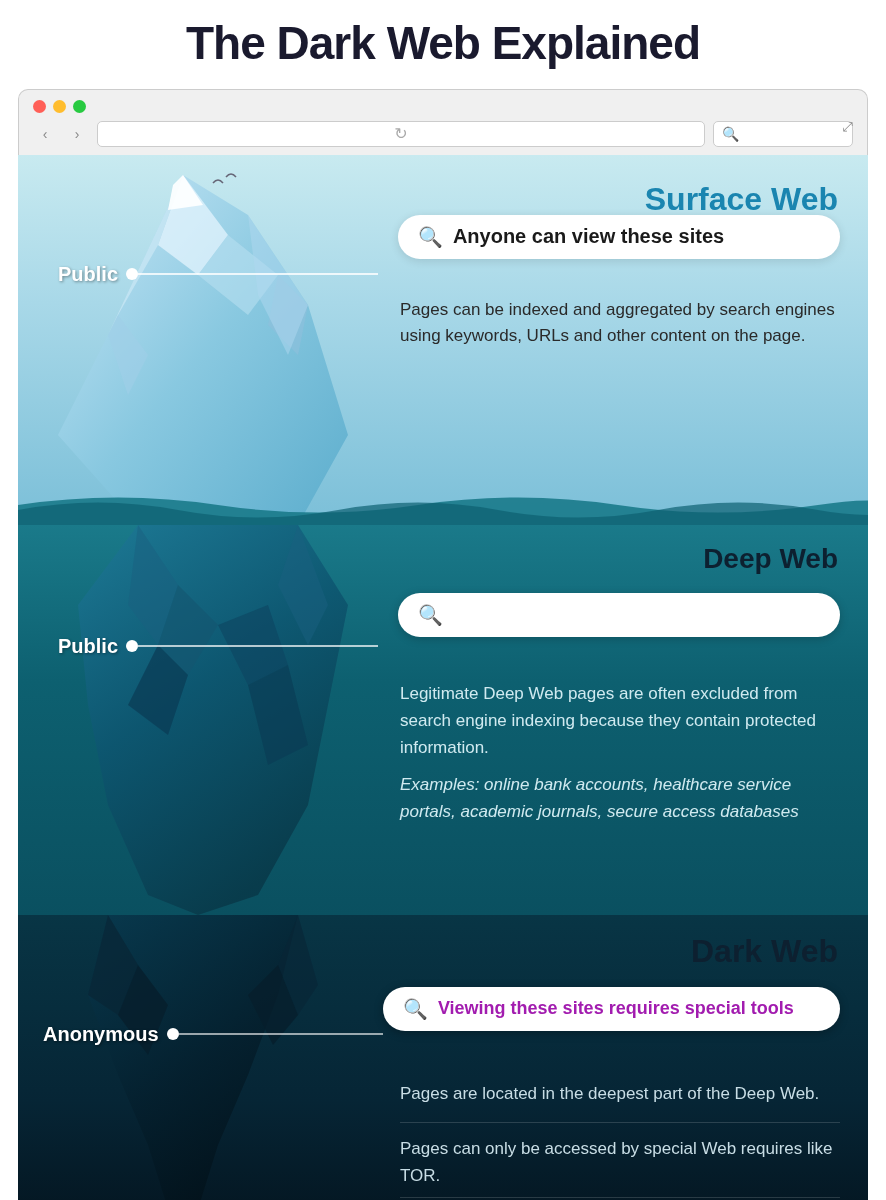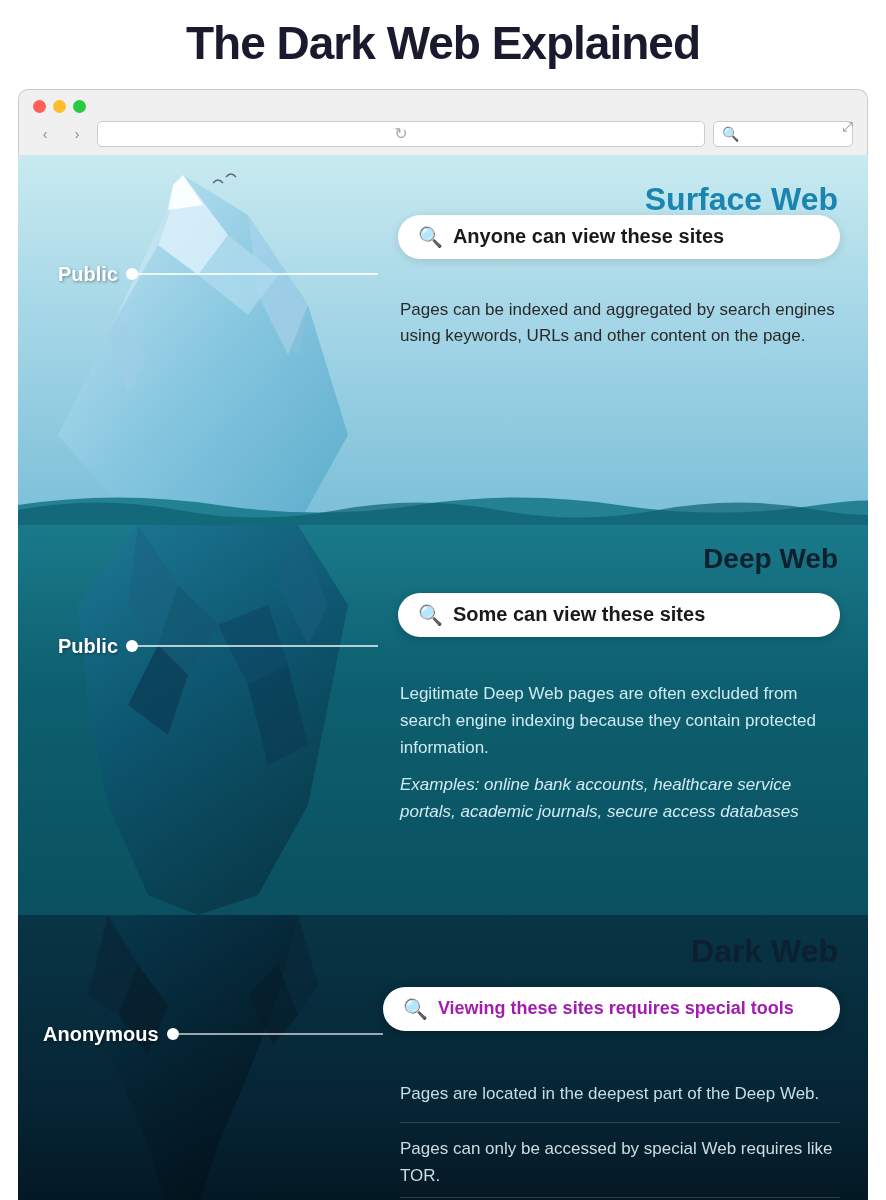--- a/index.html
+++ b/index.html
@@ -275,21 +275,20 @@
     <div style="display:flex;align-items:center;position:absolute;left:40px;top:110px;width:320px;">
       <span style="color:#fff;font-weight:900;font-size:20px;text-shadow:1px 1px 3px rgba(0,0,0,0.4);">Public</span>
       <div style="width:12px;height:12px;border-radius:50%;background:#fff;margin-left:8px;flex-shrink:0;"></div>
       <div style="height:2px;background:rgba(255,255,255,0.7);flex:1;"></div>
     </div>
 
     <div style="position:absolute;right:30px;top:18px;color:#0d2030;font-size:28px;font-weight:800;">Deep Web</div>
 
     <div style="position:absolute;right:28px;top:68px;background:#fff;border-radius:28px;display:flex;align-items:center;padding:10px 20px;gap:10px;box-shadow:0 2px 10px rgba(0,0,0,0.2);left:380px;">
       <span style="color:#bbb;font-size:20px;">🔍</span>
-      <span style="font-size:20px;font-weight:700;color:#1a1a1a;white-space:nowrap;">Some can view these sites</span>
     </div>
 
     <div style="position:absolute;right:28px;top:155px;left:382px;">
       <p style="color:#d0eaf0;font-size:17px;line-height:1.6;">Legitimate Deep Web pages are often excluded from search engine indexing because they contain protected information.</p>
       <p style="color:#d0eaf0;font-style:italic;font-size:17px;line-height:1.6;margin-top:10px;">Examples: online bank accounts, healthcare service portals, academic journals, secure access databases</p>
     </div>
 
   </div>
 
   <div class="dark-section">

